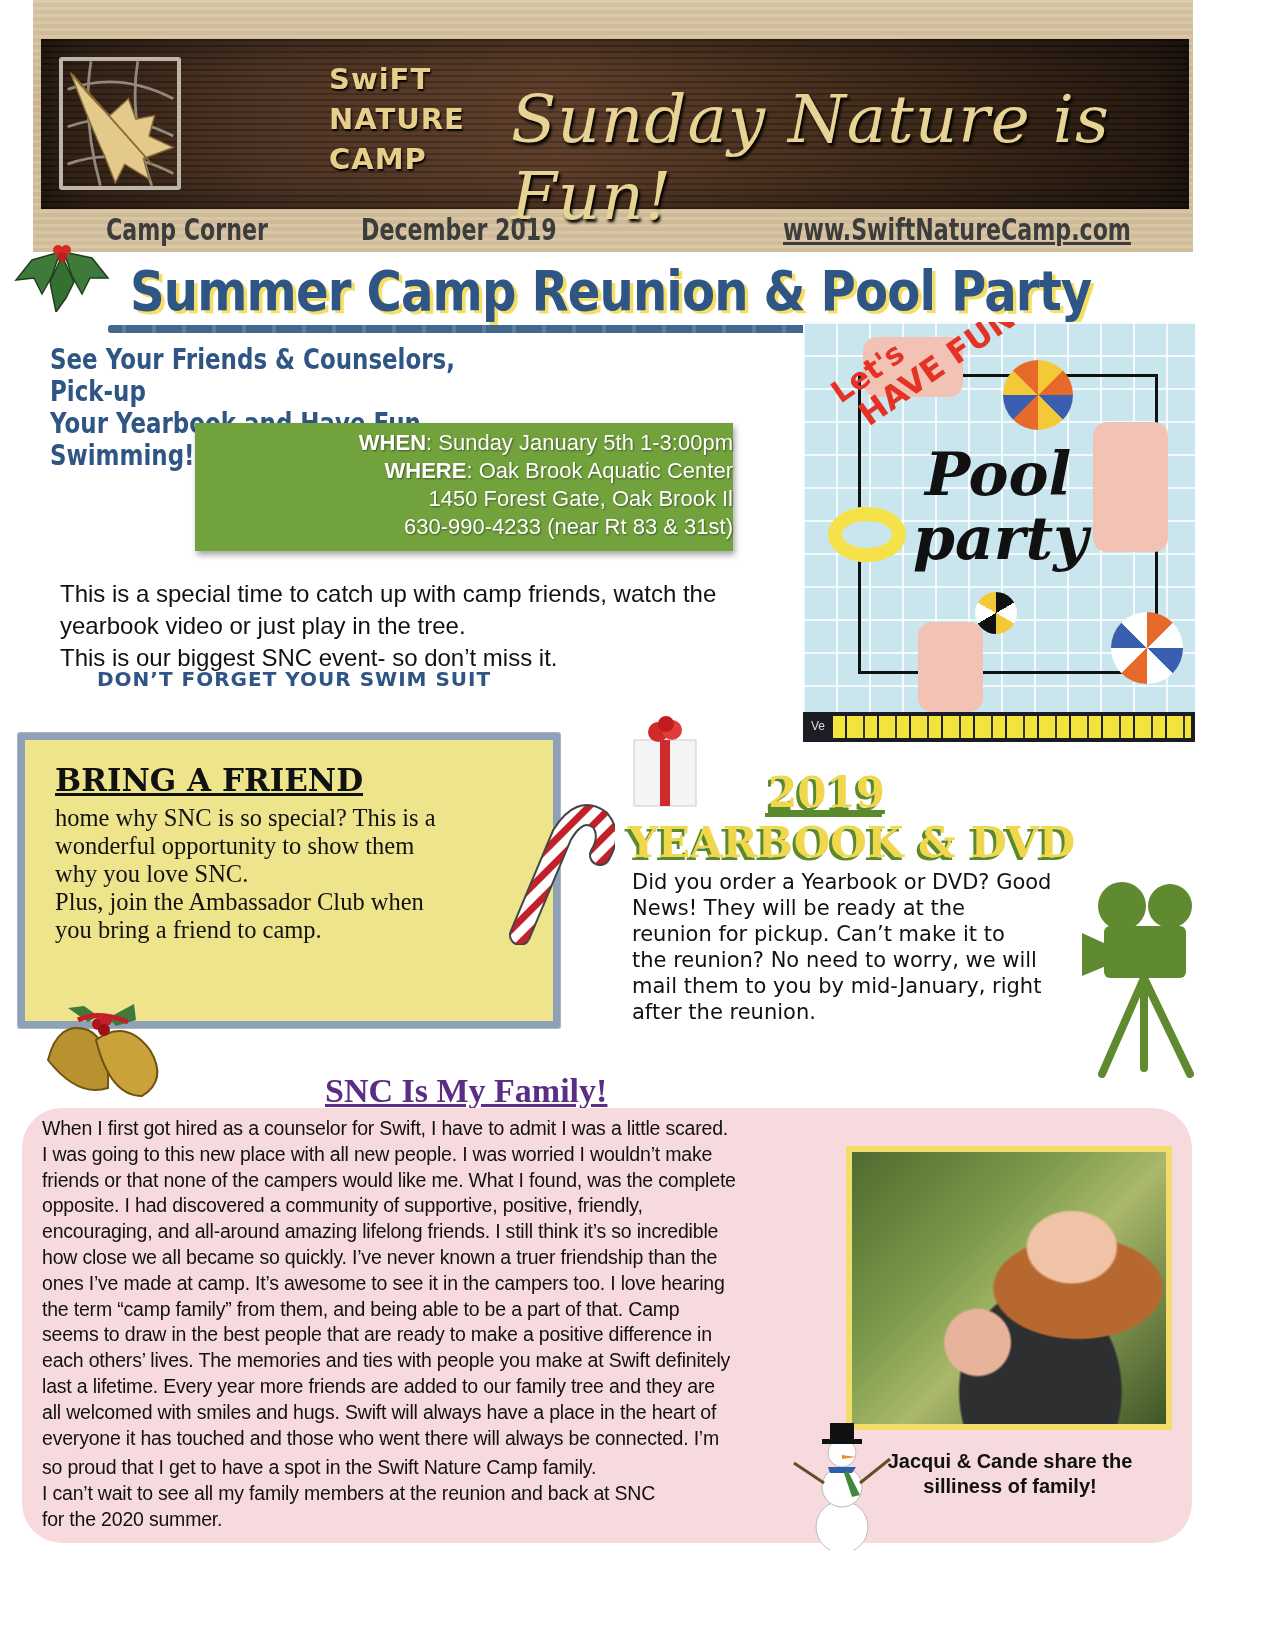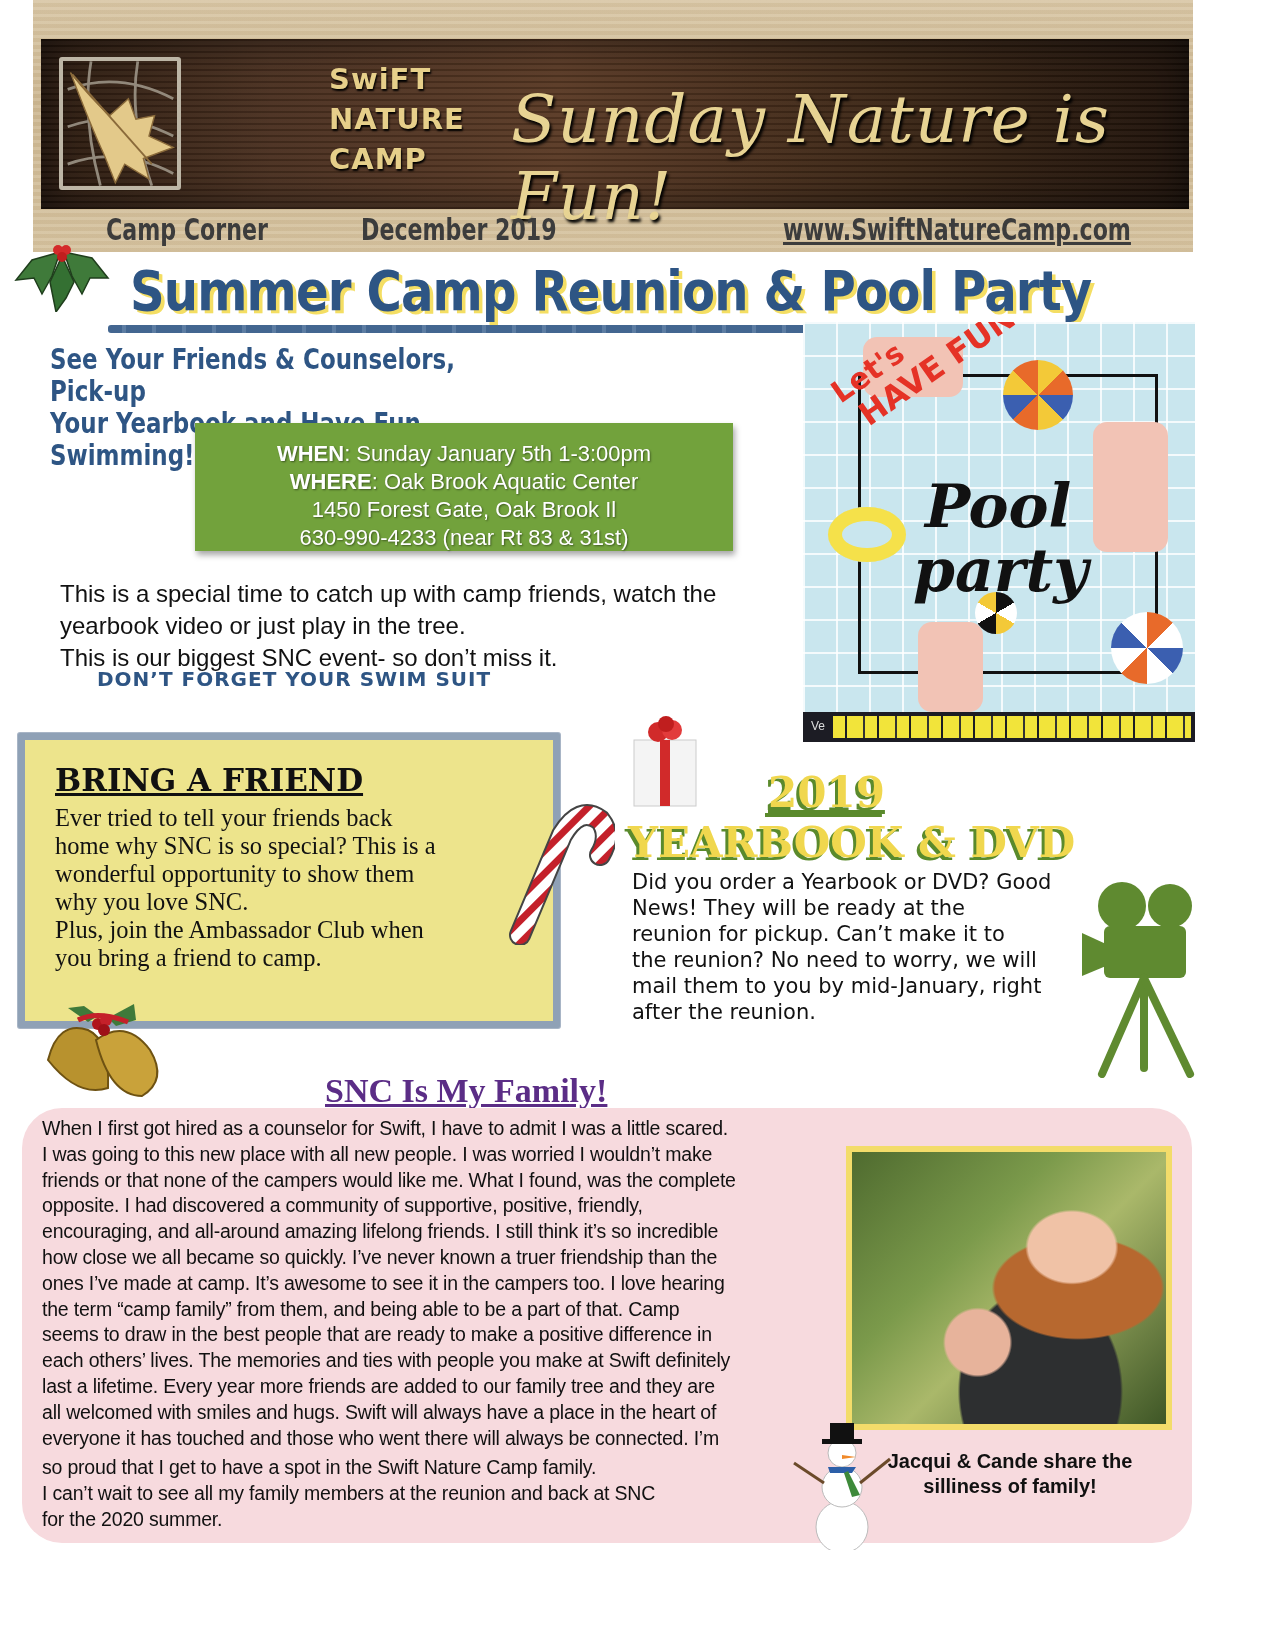--- a/index.html
+++ b/index.html
@@ -69,21 +69,21 @@
     .subhead {
       position: absolute; left: 50px; top: 344px; width: 560px;
       font-family: "DejaVu Sans", sans-serif; font-weight: bold; font-size: 28px; line-height: 32px;
       color: #2e5584; transform: scaleX(0.82); transform-origin: left top;
     }
 
     
     .info-box {
       position: absolute; left: 195px; top: 423px; width: 538px; height: 128px;
       background: #72a23c; box-shadow: 2px 4px 6px rgba(0,0,0,0.35);
-      text-align: center; color: #ffffff; font-size: 22px; line-height: 28px; padding-top: 17px;
+      text-align: right; color: #ffffff; font-size: 22px; line-height: 28px; padding-top: 6px;
       text-shadow: 1px 1px 2px rgba(0,0,0,0.45);
     }
     .info-box b { font-weight: bold; }
 
     .event-desc {
       position: absolute; left: 60px; top: 570px; width: 720px;
       font-size: 24px; line-height: 32px; color: #111; margin-top: 8px;
     }
     .swim-reminder {
       position: absolute; left: 97px; top: 667px;
@@ -108,21 +108,21 @@
     .poster-fun {
       position: absolute; left: 22px; top: 60px; color: #e53226;
       font-family: "DejaVu Sans", sans-serif; font-weight: bold; font-size: 32px; line-height: 34px;
       transform: rotate(-35deg); transform-origin: left top; text-transform: none;
     }
     .poster-fun .l1 { display: block; font-size: 30px; }
     .poster-fun .l2 { display: block; margin-left: 10px; }
     .poster-title {
       position: absolute; left: 110px; top: 120px; color: #111;
       font-family: "DejaVu Serif", serif; font-style: italic; font-weight: bold;
-      font-size: 60px; line-height: 64px; text-align: left; margin-top: 32px;
+      font-size: 60px; line-height: 64px; text-align: left;
     }
     .poster-title .p2 { display: block; margin-left: 0px; }
     .poster-bottom {
       position: absolute; left: 0; bottom: 0; width: 100%; height: 30px; background: #1c1c24;
     }
     .poster-bottom .stripe {
       position: absolute; left: 30px; top: 4px; right: 4px; height: 22px;
       background: repeating-linear-gradient(90deg, #f2e43a 0 12px, #1c1c24 12px 14px, #f2e43a 14px 30px, #333 30px 32px);
     }
     .poster-credit { position: absolute; left: 8px; top: 7px; color: #ddd; font-size: 12px; }
@@ -278,21 +278,20 @@
   </div>
   <div class="poster-bottom">
     <span class="poster-credit">Ve</span>
     <div class="stripe"></div>
   </div>
 </div>
 
 <div class="friend-box">
   <div class="friend-title">BRING A FRIEND</div>
   <div class="friend-text">
-    <div>Ever tried to tell your friends back</div>
     <div>home why SNC is so special? This is a</div>
     <div>wonderful opportunity to show them</div>
     <div>why you love SNC.</div>
     <div>Plus, join the Ambassador Club when</div>
     <div>you bring a friend to camp.</div>
   </div>
 </div>
 <svg class="candy-cane" viewBox="0 0 115 145">
   <defs>
     <pattern id="stripes" width="16" height="16" patternUnits="userSpaceOnUse" patternTransform="rotate(45)">

